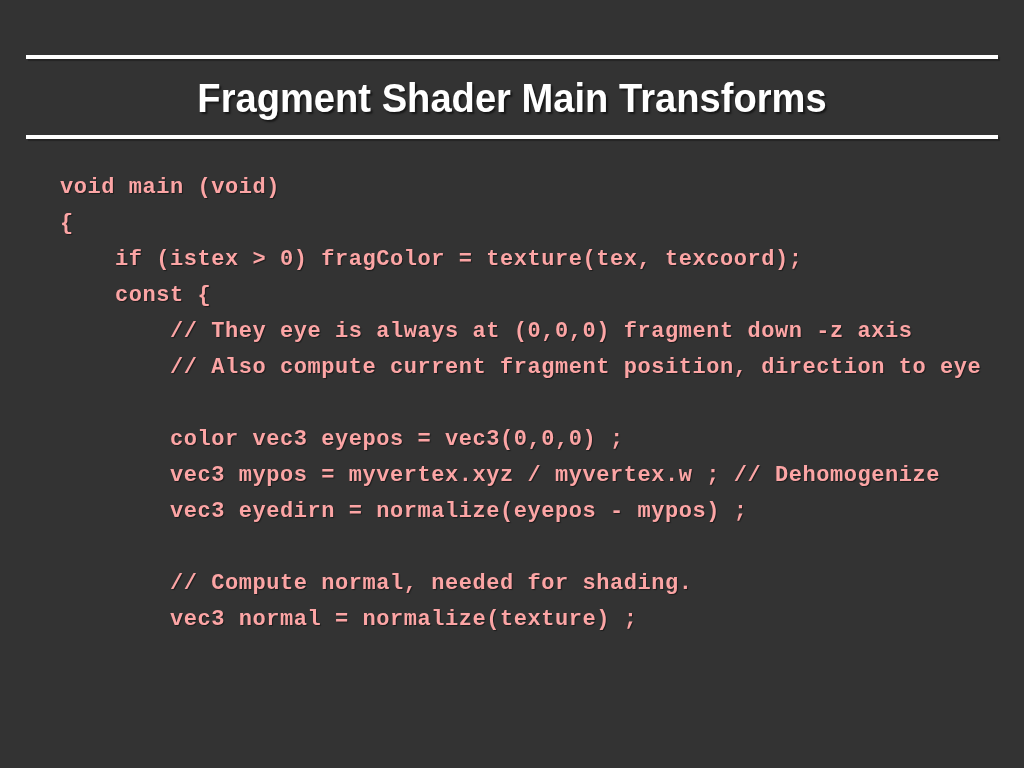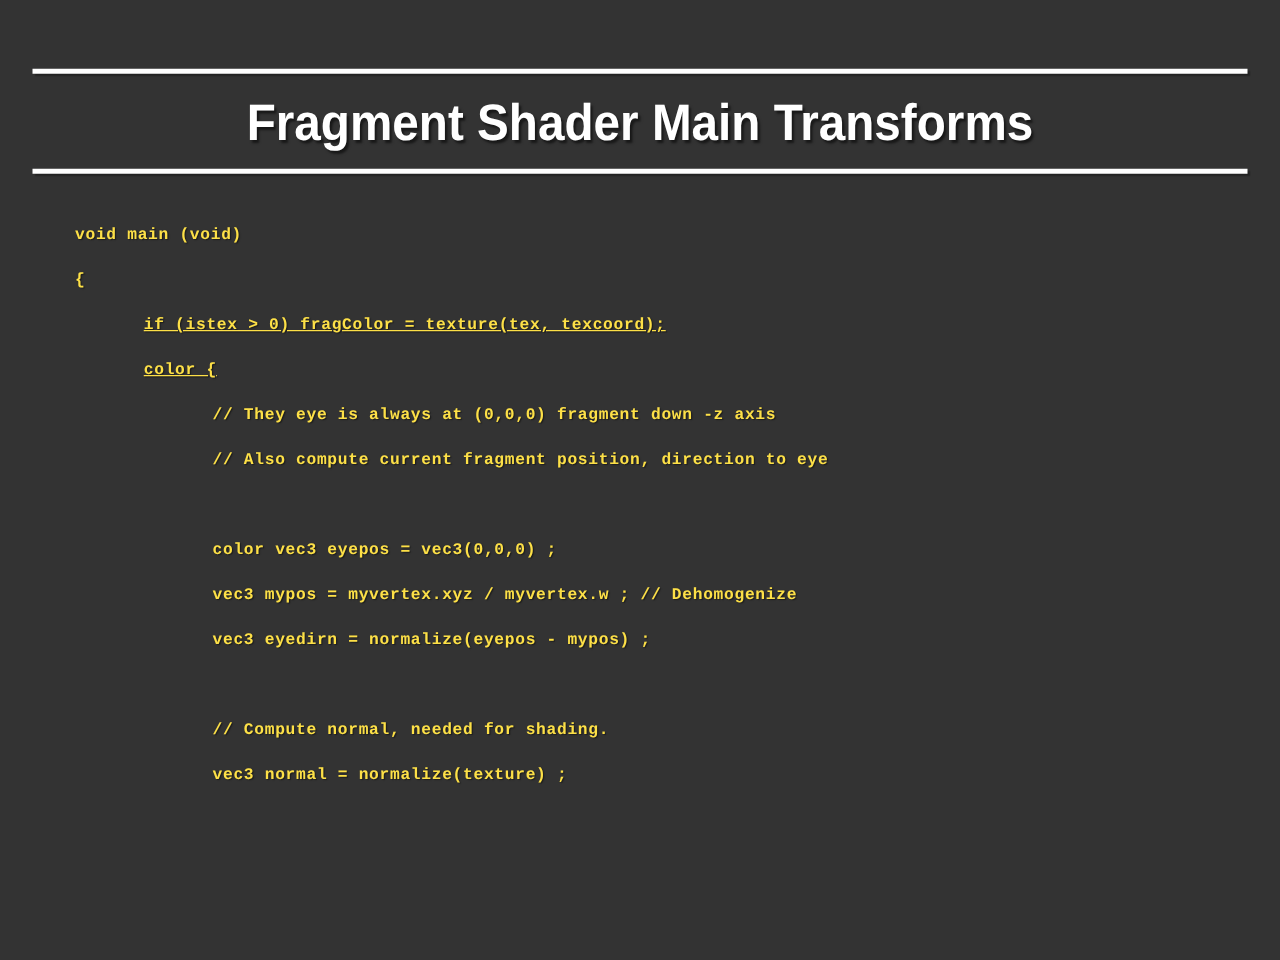--- a/index.html
+++ b/index.html
@@ -54,50 +54,50 @@
   
   #code-block {
     position: absolute;
     left: 60px;
     top: 170px;
     width: 950px;
   }
   .code-line {
     font-family: "Liberation Mono", "DejaVu Sans Mono", monospace;
     font-weight: bold;
-    font-size: 13px;
+    font-size: 22px;
     line-height: 36px;
     height: 36px;
-    color: #fde047;
+    color: #fca5a5;
     white-space: pre;
     letter-spacing: 0.55px;
     text-shadow: 1px 1px 1px rgba(0,0,0,0.45);
   }
   .code-line.blank {
     height: 36px;
   }
-  .indent-1 { padding-left: 55px; text-decoration: underline; }
+  .indent-1 { padding-left: 55px; }
   .indent-2 { padding-left: 110px; }
 </style>
 </head>
 <body>
 
 <div id="slide">
 
   <div class="rule" id="rule-top"></div>
 
   <div id="slide-title">Fragment Shader Main Transforms</div>
 
   <div class="rule" id="rule-bottom"></div>
 
   <div id="code-block">
       <div class="code-line">void main (void)</div>
       <div class="code-line">{</div>
       <div class="code-line indent-1">if (istex &gt; 0) fragColor = texture(tex, texcoord);</div>
-      <div class="code-line indent-1">color {</div>
+      <div class="code-line indent-1">const {</div>
       <div class="code-line indent-2">// They eye is always at (0,0,0) fragment down -z axis</div>
       <div class="code-line indent-2">// Also compute current fragment position, direction to eye</div>
       <div class="code-line indent-2 blank"></div>
       <div class="code-line indent-2">color vec3 eyepos = vec3(0,0,0) ;</div>
       <div class="code-line indent-2">vec3 mypos = myvertex.xyz / myvertex.w ; // Dehomogenize</div>
       <div class="code-line indent-2">vec3 eyedirn = normalize(eyepos - mypos) ;</div>
       <div class="code-line indent-2 blank"></div>
       <div class="code-line indent-2">// Compute normal, needed for shading.</div>
       <div class="code-line indent-2">vec3 normal = normalize(texture) ;</div>
     </div>

